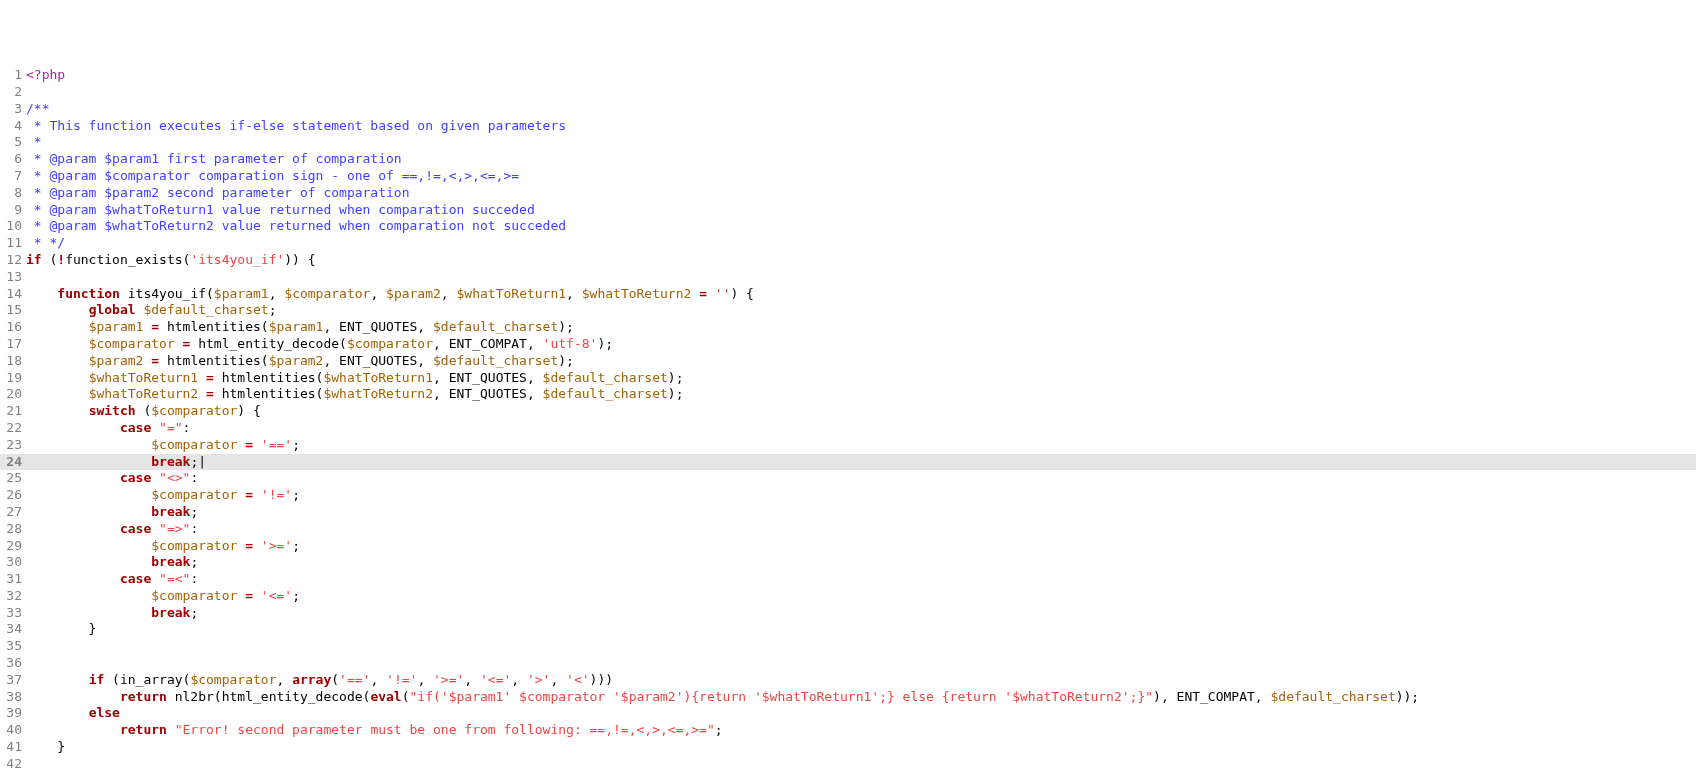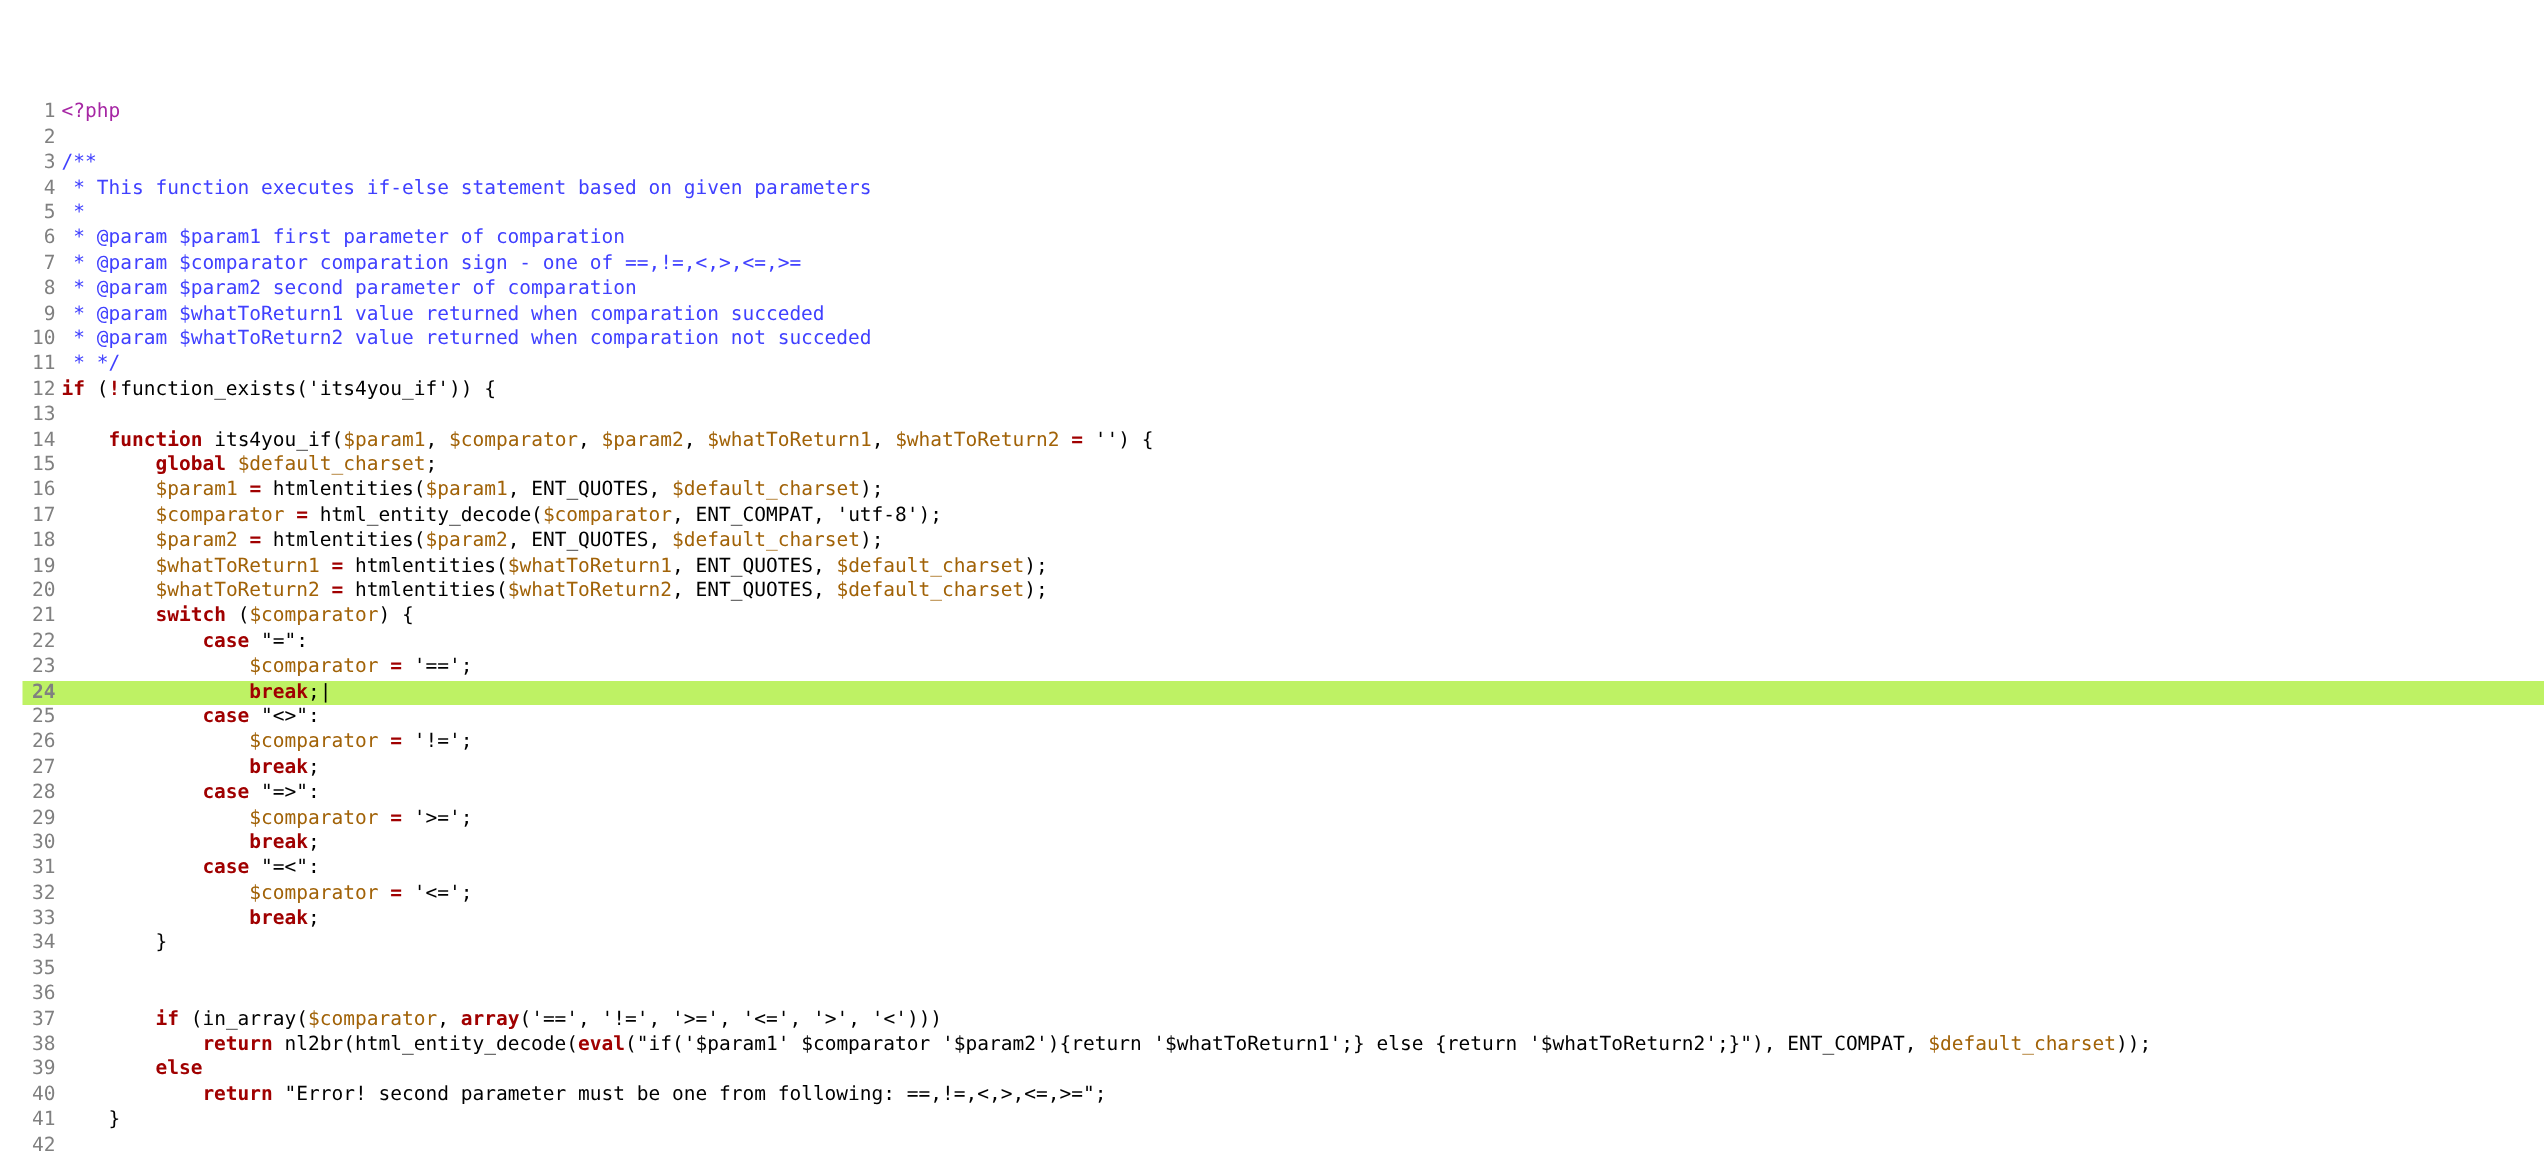--- a/index.html
+++ b/index.html
@@ -12,39 +12,38 @@
     white-space: pre;
   }
   .editor {
     display: flex;
   }
   .code {
     flex: 1;
   }
   .line {
     height: 16.8px;
-    margin-left: 15px;
   }
   .line.hl {
-    background: #bef264;
+    background: #e5e5e5;
   }
   .num-col {
     display: inline-block;
     width: 22px;
     text-align: right;
     padding-right: 4px;
     color: #808080;
   }
   .hl .num-col { font-weight: bold; }
   
   .c-tag     { color: #a626a4; }     
   .c-comment { color: #4040ff; }     
   .c-kw      { color: #a00000; font-weight: bold; }
   .c-var     { color: #a16207; }     
-  .c-str     { color: #000000; }     
+  .c-str     { color: #ef4444; }     
   .c-op      { color: #a00000; font-weight: bold; }
   .c-plain   { color: #000000; }
 </style>
 </head>
 <body>
 
 
 
 <div class="editor">
   <div id="code-root" class="code"><div class="line"><span class="num-col">1</span><span class="c-tag">&lt;?php</span></div><div class="line"><span class="num-col">2</span></div><div class="line"><span class="num-col">3</span><span class="c-comment">/**</span></div><div class="line"><span class="num-col">4</span><span class="c-comment"> * This function executes if-else statement based on given parameters</span></div><div class="line"><span class="num-col">5</span><span class="c-comment"> *</span></div><div class="line"><span class="num-col">6</span><span class="c-comment"> * @param $param1 first parameter of comparation</span></div><div class="line"><span class="num-col">7</span><span class="c-comment"> * @param $comparator comparation sign - one of ==,!=,&lt;,&gt;,&lt;=,&gt;=</span></div><div class="line"><span class="num-col">8</span><span class="c-comment"> * @param $param2 second parameter of comparation</span></div><div class="line"><span class="num-col">9</span><span class="c-comment"> * @param $whatToReturn1 value returned when comparation succeded</span></div><div class="line"><span class="num-col">10</span><span class="c-comment"> * @param $whatToReturn2 value returned when comparation not succeded</span></div><div class="line"><span class="num-col">11</span><span class="c-comment"> * */</span></div><div class="line"><span class="num-col">12</span><span class="c-kw">if</span><span class="c-plain"> (</span><span class="c-op">!</span><span class="c-plain">function_exists(</span><span class="c-str">'its4you_if'</span><span class="c-plain">)) {</span></div><div class="line"><span class="num-col">13</span></div><div class="line"><span class="num-col">14</span><span class="c-plain">    </span><span class="c-kw">function</span><span class="c-plain"> its4you_if(</span><span class="c-var">$param1</span><span class="c-plain">, </span><span class="c-var">$comparator</span><span class="c-plain">, </span><span class="c-var">$param2</span><span class="c-plain">, </span><span class="c-var">$whatToReturn1</span><span class="c-plain">, </span><span class="c-var">$whatToReturn2</span><span class="c-plain"> </span><span class="c-op">=</span><span class="c-plain"> </span><span class="c-str">''</span><span class="c-plain">) {</span></div><div class="line"><span class="num-col">15</span><span class="c-plain">        </span><span class="c-kw">global</span><span class="c-plain"> </span><span class="c-var">$default_charset</span><span class="c-plain">;</span></div><div class="line"><span class="num-col">16</span><span class="c-plain">        </span><span class="c-var">$param1</span><span class="c-plain"> </span><span class="c-op">=</span><span class="c-plain"> htmlentities(</span><span class="c-var">$param1</span><span class="c-plain">, ENT_QUOTES, </span><span class="c-var">$default_charset</span><span class="c-plain">);</span></div><div class="line"><span class="num-col">17</span><span class="c-plain">        </span><span class="c-var">$comparator</span><span class="c-plain"> </span><span class="c-op">=</span><span class="c-plain"> html_entity_decode(</span><span class="c-var">$comparator</span><span class="c-plain">, ENT_COMPAT, </span><span class="c-str">'utf-8'</span><span class="c-plain">);</span></div><div class="line"><span class="num-col">18</span><span class="c-plain">        </span><span class="c-var">$param2</span><span class="c-plain"> </span><span class="c-op">=</span><span class="c-plain"> htmlentities(</span><span class="c-var">$param2</span><span class="c-plain">, ENT_QUOTES, </span><span class="c-var">$default_charset</span><span class="c-plain">);</span></div><div class="line"><span class="num-col">19</span><span class="c-plain">        </span><span class="c-var">$whatToReturn1</span><span class="c-plain"> </span><span class="c-op">=</span><span class="c-plain"> htmlentities(</span><span class="c-var">$whatToReturn1</span><span class="c-plain">, ENT_QUOTES, </span><span class="c-var">$default_charset</span><span class="c-plain">);</span></div><div class="line"><span class="num-col">20</span><span class="c-plain">        </span><span class="c-var">$whatToReturn2</span><span class="c-plain"> </span><span class="c-op">=</span><span class="c-plain"> htmlentities(</span><span class="c-var">$whatToReturn2</span><span class="c-plain">, ENT_QUOTES, </span><span class="c-var">$default_charset</span><span class="c-plain">);</span></div><div class="line"><span class="num-col">21</span><span class="c-plain">        </span><span class="c-kw">switch</span><span class="c-plain"> (</span><span class="c-var">$comparator</span><span class="c-plain">) {</span></div><div class="line"><span class="num-col">22</span><span class="c-plain">            </span><span class="c-kw">case</span><span class="c-plain"> </span><span class="c-str">"="</span><span class="c-plain">:</span></div><div class="line"><span class="num-col">23</span><span class="c-plain">                </span><span class="c-var">$comparator</span><span class="c-plain"> </span><span class="c-op">=</span><span class="c-plain"> </span><span class="c-str">'=='</span><span class="c-plain">;</span></div><div class="line hl"><span class="num-col">24</span><span class="c-plain">                </span><span class="c-kw">break</span><span class="c-plain">;|</span></div><div class="line"><span class="num-col">25</span><span class="c-plain">            </span><span class="c-kw">case</span><span class="c-plain"> </span><span class="c-str">"&lt;&gt;"</span><span class="c-plain">:</span></div><div class="line"><span class="num-col">26</span><span class="c-plain">                </span><span class="c-var">$comparator</span><span class="c-plain"> </span><span class="c-op">=</span><span class="c-plain"> </span><span class="c-str">'!='</span><span class="c-plain">;</span></div><div class="line"><span class="num-col">27</span><span class="c-plain">                </span><span class="c-kw">break</span><span class="c-plain">;</span></div><div class="line"><span class="num-col">28</span><span class="c-plain">            </span><span class="c-kw">case</span><span class="c-plain"> </span><span class="c-str">"=&gt;"</span><span class="c-plain">:</span></div><div class="line"><span class="num-col">29</span><span class="c-plain">                </span><span class="c-var">$comparator</span><span class="c-plain"> </span><span class="c-op">=</span><span class="c-plain"> </span><span class="c-str">'&gt;='</span><span class="c-plain">;</span></div><div class="line"><span class="num-col">30</span><span class="c-plain">                </span><span class="c-kw">break</span><span class="c-plain">;</span></div><div class="line"><span class="num-col">31</span><span class="c-plain">            </span><span class="c-kw">case</span><span class="c-plain"> </span><span class="c-str">"=&lt;"</span><span class="c-plain">:</span></div><div class="line"><span class="num-col">32</span><span class="c-plain">                </span><span class="c-var">$comparator</span><span class="c-plain"> </span><span class="c-op">=</span><span class="c-plain"> </span><span class="c-str">'&lt;='</span><span class="c-plain">;</span></div><div class="line"><span class="num-col">33</span><span class="c-plain">                </span><span class="c-kw">break</span><span class="c-plain">;</span></div><div class="line"><span class="num-col">34</span><span class="c-plain">        }</span></div><div class="line"><span class="num-col">35</span></div><div class="line"><span class="num-col">36</span></div><div class="line"><span class="num-col">37</span><span class="c-plain">        </span><span class="c-kw">if</span><span class="c-plain"> (in_array(</span><span class="c-var">$comparator</span><span class="c-plain">, </span><span class="c-kw">array</span><span class="c-plain">(</span><span class="c-str">'=='</span><span class="c-plain">, </span><span class="c-str">'!='</span><span class="c-plain">, </span><span class="c-str">'&gt;='</span><span class="c-plain">, </span><span class="c-str">'&lt;='</span><span class="c-plain">, </span><span class="c-str">'&gt;'</span><span class="c-plain">, </span><span class="c-str">'&lt;'</span><span class="c-plain">)))</span></div><div class="line"><span class="num-col">38</span><span class="c-plain">            </span><span class="c-kw">return</span><span class="c-plain"> nl2br(html_entity_decode(</span><span class="c-kw">eval</span><span class="c-plain">(</span><span class="c-str">"if('$param1' $comparator '$param2'){return '$whatToReturn1';} else {return '$whatToReturn2';}"</span><span class="c-plain">), ENT_COMPAT, </span><span class="c-var">$default_charset</span><span class="c-plain">));</span></div><div class="line"><span class="num-col">39</span><span class="c-plain">        </span><span class="c-kw">else</span></div><div class="line"><span class="num-col">40</span><span class="c-plain">            </span><span class="c-kw">return</span><span class="c-plain"> </span><span class="c-str">"Error! second parameter must be one from following: ==,!=,&lt;,&gt;,&lt;=,&gt;="</span><span class="c-plain">;</span></div><div class="line"><span class="num-col">41</span><span class="c-plain">    }</span></div><div class="line"><span class="num-col">42</span></div><div class="line"><span class="num-col">43</span><span class="c-plain">}</span></div></div>

